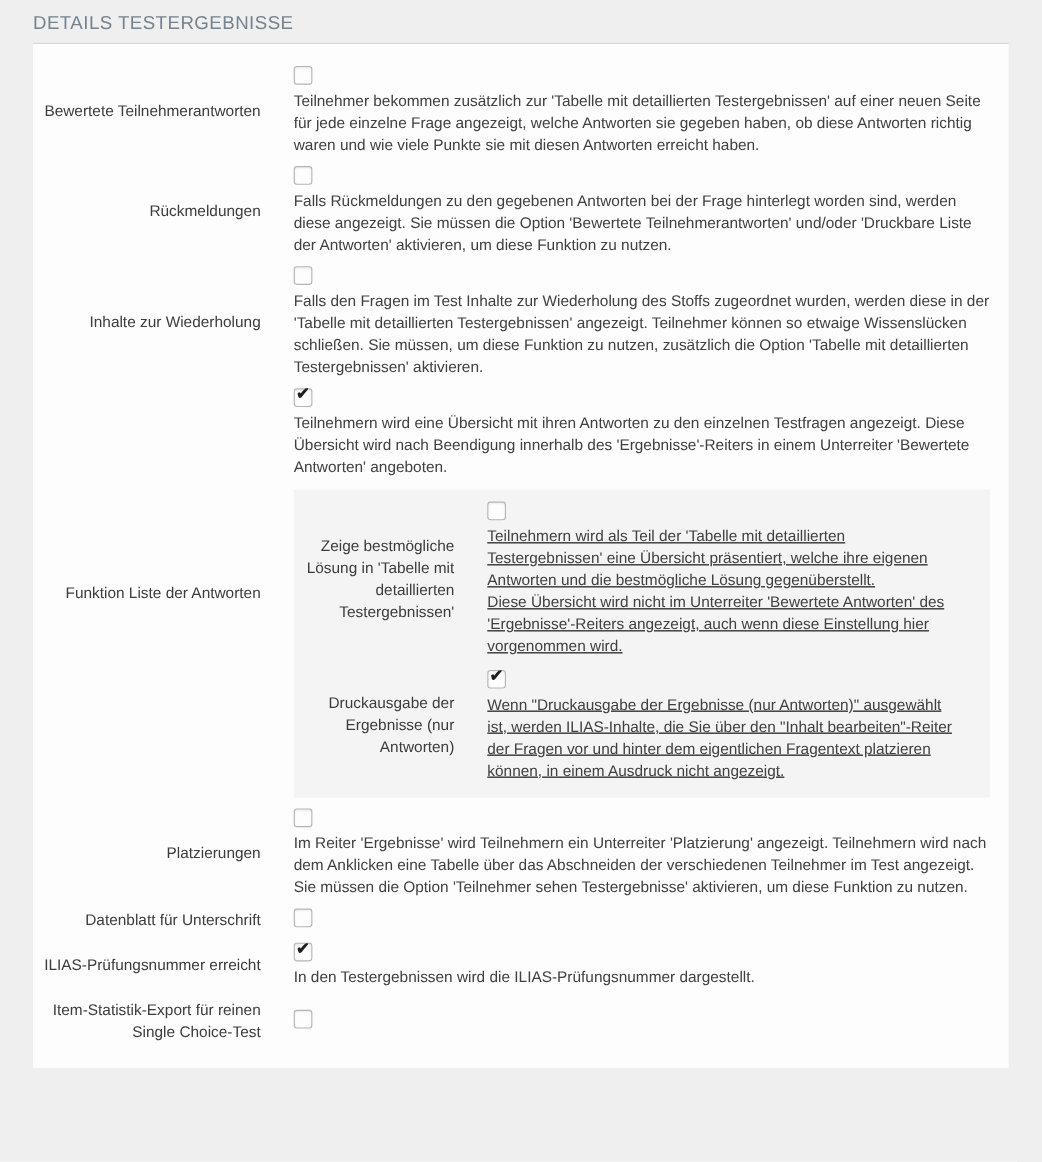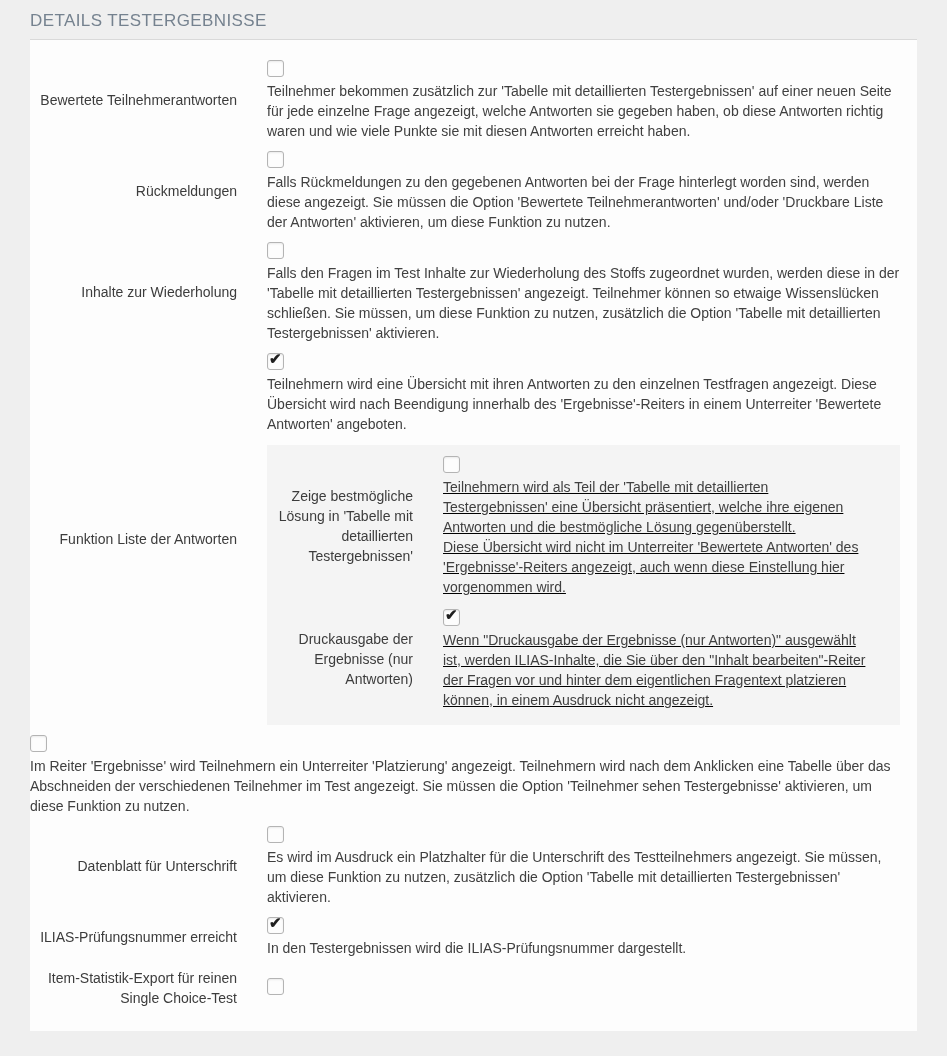--- a/index.html
+++ b/index.html
@@ -91,30 +91,30 @@
                 <span class="checkbox checked">
                   <span class="tick">✔</span>
                 </span>
                 <div class="row-desc">Wenn "Druckausgabe der Ergebnisse (nur Antworten)" ausgewählt ist, werden ILIAS-Inhalte, die Sie über den "Inhalt bearbeiten"-Reiter der Fragen vor und hinter dem eigentlichen Fragentext platzieren können, in einem Ausdruck nicht angezeigt.</div>
               </div>
             </div>
           </div>
         </div>
       </div>
       <div class="form-row">
+        <div class="row-label">Platzierungen</div>
         <div class="row-content">
           <span class="checkbox"></span>
           <div class="row-desc">Im Reiter 'Ergebnisse' wird Teilnehmern ein Unterreiter 'Platzierung' angezeigt. Teilnehmern wird nach dem Anklicken eine Tabelle über das Abschneiden der verschiedenen Teilnehmer im Test angezeigt. Sie müssen die Option 'Teilnehmer sehen Testergebnisse' aktivieren, um diese Funktion zu nutzen.</div>
         </div>
       </div>
       <div class="form-row">
         <div class="row-label">Datenblatt für Unterschrift</div>
         <div class="row-content">
           <span class="checkbox"></span>
-          <div class="row-desc">Es wird im Ausdruck ein Platzhalter für die Unterschrift des Testteilnehmers angezeigt. Sie müssen, um diese Funktion zu nutzen, zusätzlich die Option 'Tabelle mit detaillierten Testergebnissen' aktivieren.</div>
         </div>
       </div>
       <div class="form-row">
         <div class="row-label">ILIAS-Prüfungsnummer erreicht</div>
         <div class="row-content">
           <span class="checkbox checked">
             <span class="tick">✔</span>
           </span>
           <div class="row-desc">In den Testergebnissen wird die ILIAS-Prüfungsnummer dargestellt.</div>
         </div>

